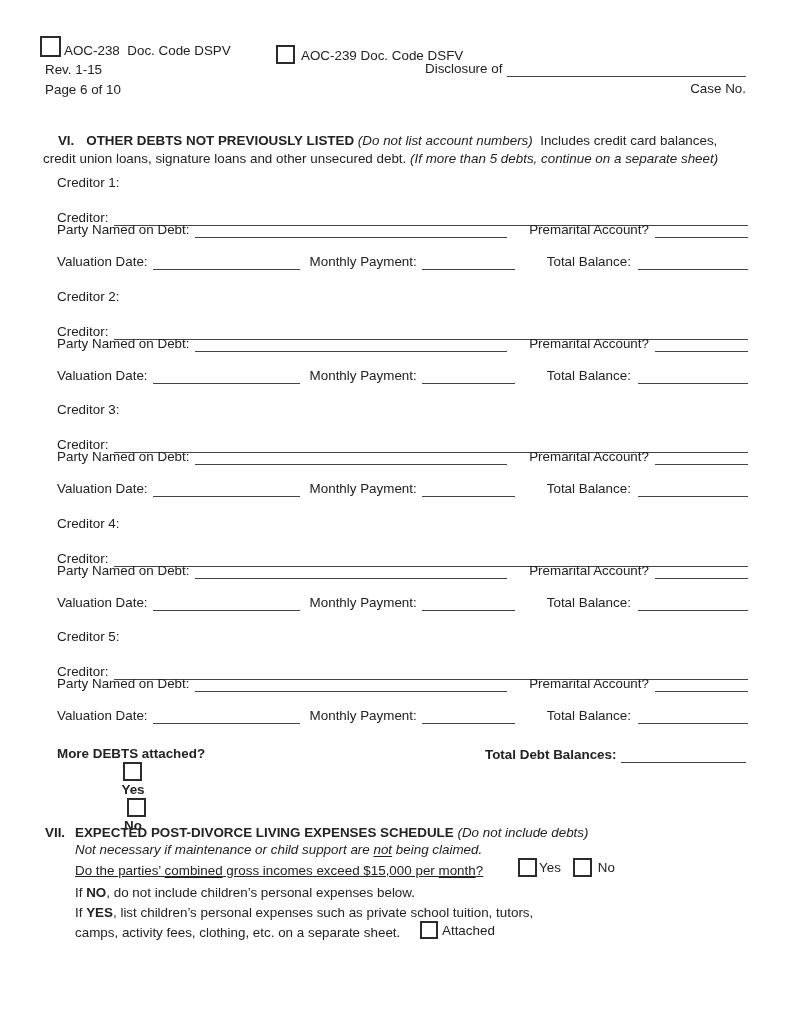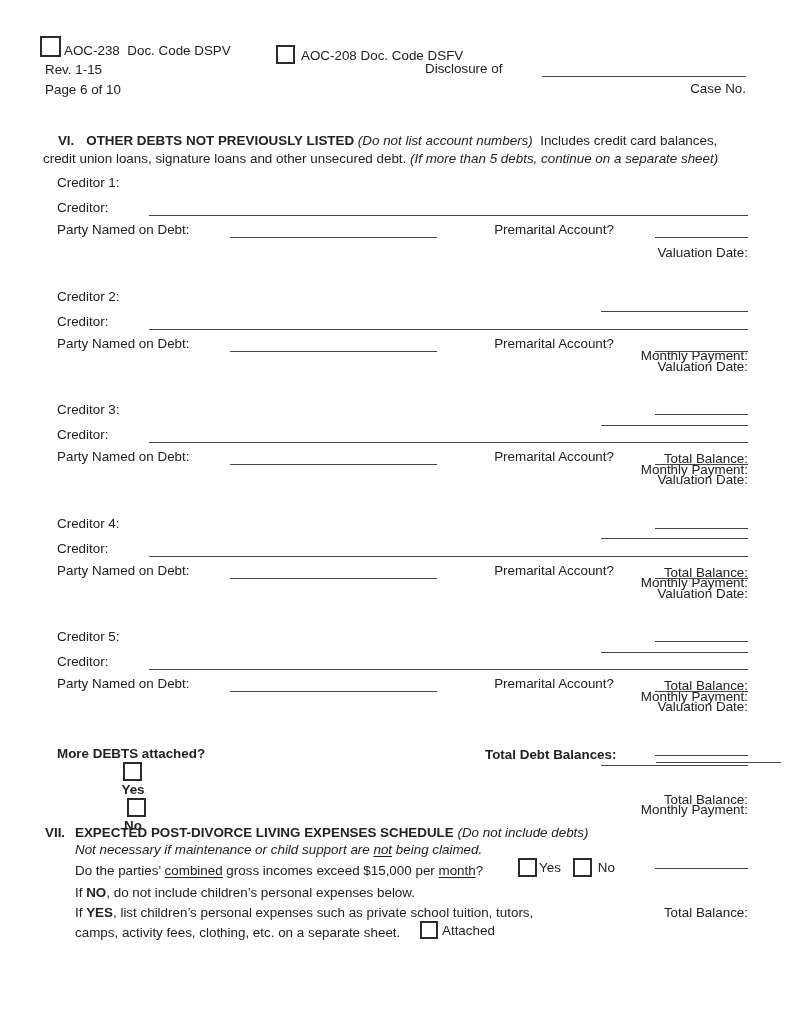--- a/index.html
+++ b/index.html
@@ -8,21 +8,21 @@
   .abs{position:absolute;}
   b,.b{font-weight:700;}
   i,.i{font-style:italic;}
   .u{text-decoration:underline;text-underline-offset:2px;}
   .pre{white-space:pre;text-align:center;}
   .cb{display:inline-block;width:19px;height:19px;border:2px solid #2b2b2b;background:#fff;box-sizing:border-box;flex:none;}
   .cb-lg{width:21px;height:21px;}
   .cb-sm{width:18px;height:18px;}
   .blank{border-bottom:1.5px solid #444;height:15px;flex:none;}
   .grow{flex:1 1 auto;}
-  .row{display:flex;align-items:flex-end;gap:35px;}
+  .row{display:flex;align-items:flex-end;}
   .rowc{display:flex;align-items:center;}
   .lbl{white-space:nowrap;line-height:17px;flex:none;}
   .ml2{margin-left:2px}.ml4{margin-left:4px}.ml5{margin-left:5px}.ml6{margin-left:6px}
   .ml7{margin-left:7px}.ml10{margin-left:10px}.ml12{margin-left:12px}.ml22{margin-left:22px}.ml26{margin-left:32px}
   .w93{width:93px}.w125{width:125px}.w147{width:147px}
 
   
   .hdr-box1{left:40px;top:36px;}
   .hdr-form-a{left:64px;top:42px;line-height:17px;}
   .hdr-rev{left:45px;top:61px;line-height:17px;}
@@ -30,51 +30,51 @@
   .hdr-box2{left:276px;top:45px;}
   .hdr-form-b{left:301px;top:47px;line-height:17px;}
   .hdr-disclosure{left:425px;top:60px;width:321px;}
   .hdr-caseno{left:425px;top:80px;width:321px;flex-direction:column;}
 
   
   .s6para{left:43px;top:113px;width:710px;line-height:18.5px;white-space:pre-wrap;}
   .s6para .secnum{padding-right:12px;}
   .creditor-block{left:57px;width:691px;height:90px;}
   .c-row{position:absolute;left:0;width:100%;height:18px;}
-  .r1{top:0;}.r2{top:24px;}.r3{top:46px;}.r4{top:70px;flex-direction:column;}
+  .r1{top:0;}.r2{top:34px;}.r3{top:46px;}.r4{top:78px;}
 
   
   .more-debts{left:57px;top:745px;height:20px;flex-direction:column;}
   .total-debt{left:485px;top:746px;}
 
   
   .s7{left:45px;top:822px;width:706px;height:130px;}
   .s7line{position:absolute;left:0;width:100%;line-height:17px;}
   .s7l1{top:2px;}
   .s7l2{top:19px;padding-left:30px;}
-  .s7l3{top:40px;padding-left:30px;}
+  .s7l3{top:40px;padding-left:30px;text-decoration:underline;}
   .s7l4{top:62px;padding-left:30px;}
   .s7l5{top:82px;padding-left:30px;}
   .s7l6{top:102px;padding-left:30px;}
   .s7 .secnum{display:inline-block;width:30px;}
   .s7-yn{position:absolute;left:473px;top:36px;}
   .s7-att{position:absolute;left:375px;top:99px;}
 </style>
 </head>
 <body>
 
 <div class="page">
 
   <span class="abs cb cb-lg hdr-box1"></span>
   <span class="abs pre hdr-form-a">AOC-238  Doc. Code DSPV</span>
   <span class="abs hdr-rev">Rev. 1-15</span>
   <span class="abs hdr-page">Page 6 of 10</span>
 
   <span class="abs cb hdr-box2"></span>
-  <span class="abs hdr-form-b">AOC-208 Doc. Code DSFV</span>
+  <span class="abs hdr-form-b">AOC-239 Doc. Code DSFV</span>
 
   <div class="abs row hdr-disclosure">
     <span class="lbl">Disclosure of</span>
     <span class="blank grow ml5"></span>
   </div>
   <div class="abs row hdr-caseno">
     <span class="lbl">Case No.</span>
     <span class="blank grow ml5"></span>
   </div>
 

